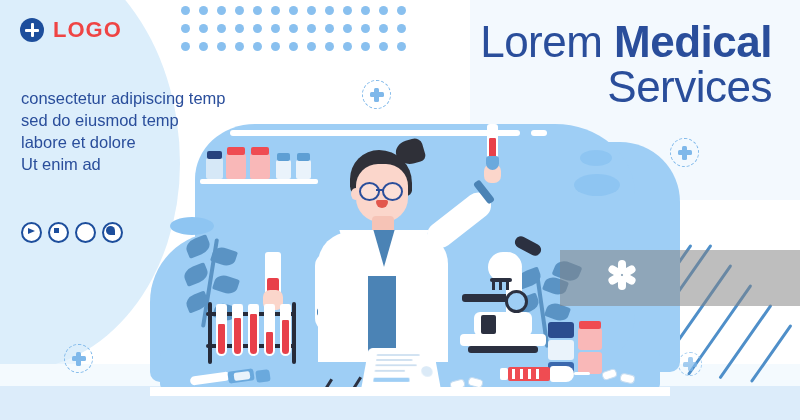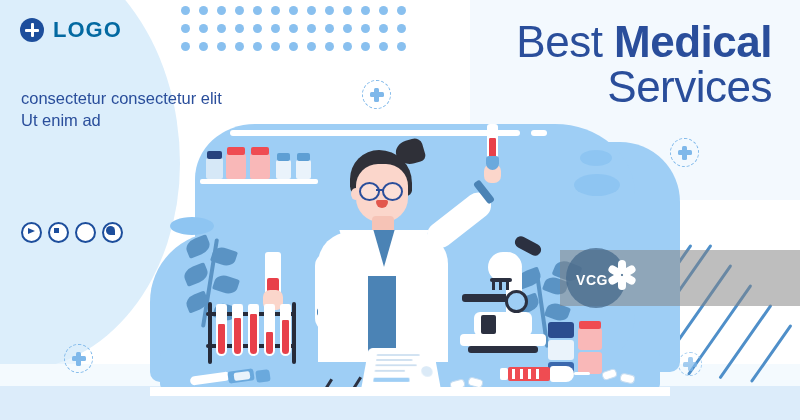--- a/index.html
+++ b/index.html
@@ -83,21 +83,21 @@
     width:24px;height:24px;border-radius:50%;
     background:#1d4e9c;
     position:relative;
   }
   .logo-mark:before,.logo-mark:after{
     content:"";position:absolute;background:#fff;border-radius:1px;
   }
   .logo-mark:before{left:10.5px;top:5px;width:3.5px;height:14px;}
   .logo-mark:after{left:5px;top:10.5px;width:14px;height:3.5px;}
   .logo-text{
-    font-size:22px;font-weight:bold;color:#0369a1;letter-spacing:1px;
+    font-size:22px;font-weight:bold;color:#ef4444;letter-spacing:1px;
   }
 
   
   .headline{
     position:absolute; right:28px; top:20px;
     text-align:right; line-height:0.98;
     color:#2a4e9b;
   }
   .headline .l1{ font-size:44px; white-space:nowrap; }
   .headline .l1 .light{ font-weight:400; letter-spacing:-0.5px; }
@@ -413,26 +413,28 @@
         <span style="position: absolute; left: -7px; top: -2.5px; width: 14px; height: 5px; background: rgb(127, 184, 234); border-radius: 1.5px; display: block;"></span>
       </s>
     </div>
 
   <div class="logo-row">
     <div class="logo-mark"></div>
     <div class="logo-text">LOGO</div>
   </div>
 
   <div class="headline">
-    <div class="l1"><span class="light">Best </span><span class="bold">Medical</span></div>
+    <div class="l1"><span class="light">Lorem </span><span class="bold">Medical</span></div>
     <div class="l2">Services</div>
   </div>
 
   <div class="lede">
-    <div>consectetur consectetur elit</div>
+    <div>consectetur adipiscing temp</div>
+    <div>sed do eiusmod temp</div>
+    <div>labore et dolore</div>
     <div>Ut enim ad</div>
   </div>
 
 
   <div class="social">
     <b class="s-play"></b>
     <b class="s-sq"></b>
     <b class="s-ring"></b>
     <b class="s-phone"></b>
   </div>
@@ -582,23 +584,20 @@
 
     <div class="pillcap" style="left:452px;top:258px;transform:rotate(-18deg)"></div>
     <div class="pillcap" style="left:470px;top:262px;transform:rotate(12deg)"></div>
     <div class="pillcap" style="left:300px;top:268px;transform:rotate(-14deg)"></div>
     <div class="pillcap" style="left:318px;top:266px;transform:rotate(16deg)"></div>
 
     <div class="ill-deskline"></div>
   </div>
 
   <div class="wm-band"></div>
-  <div class="wm-logo">
-      <span>VCG</span>
-    </div>
   <div class="wm-petal" id="wmpetal">
       <i style="transform: rotate(0deg);"></i>
       <i style="transform: rotate(60deg);"></i>
       <i style="transform: rotate(120deg);"></i>
       <i style="transform: rotate(180deg);"></i>
       <i style="transform: rotate(240deg);"></i>
       <i style="transform: rotate(300deg);"></i>
     </div>
 
 </div>

